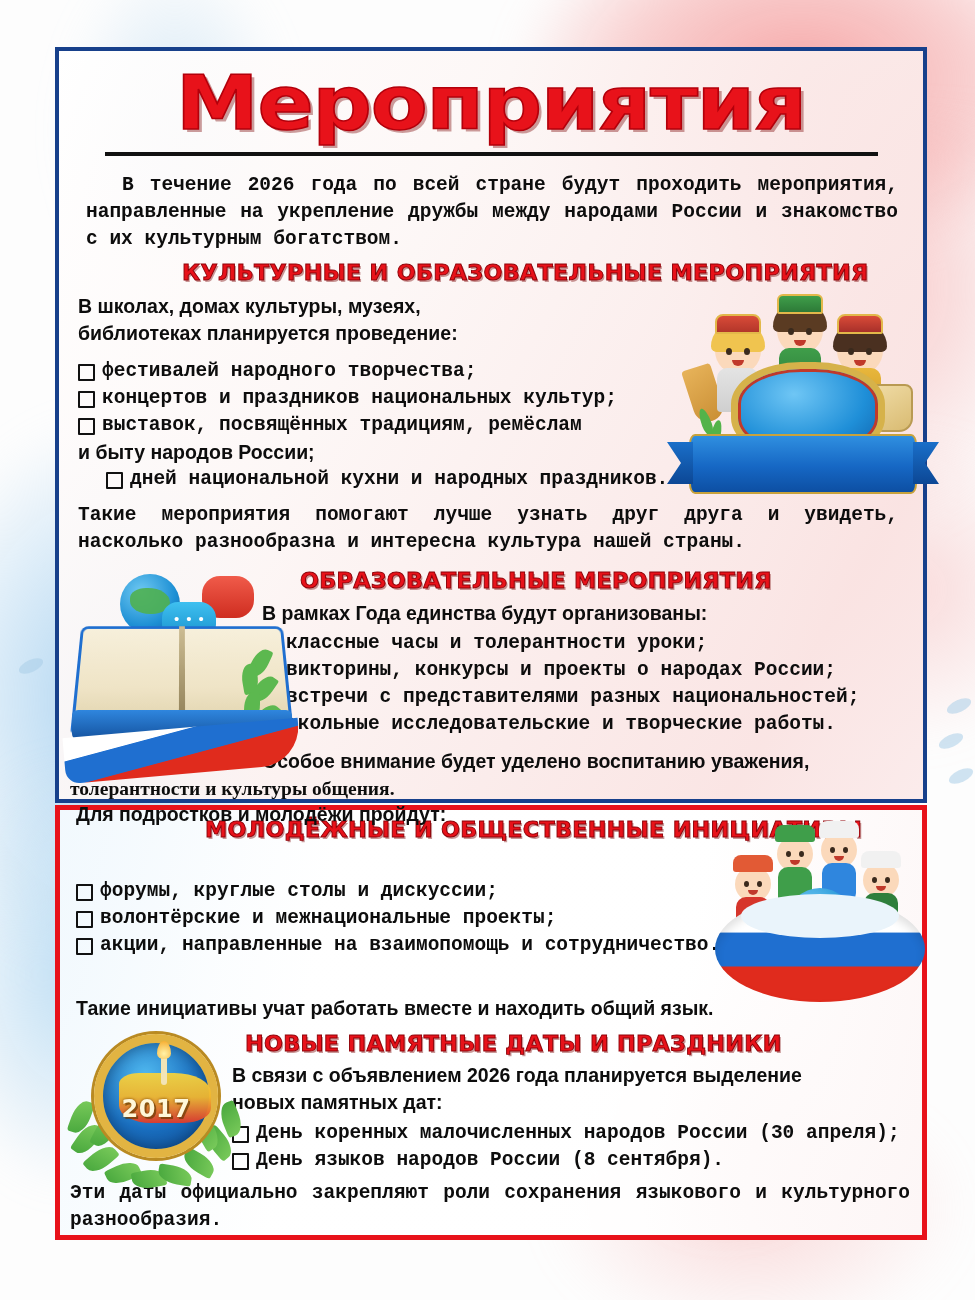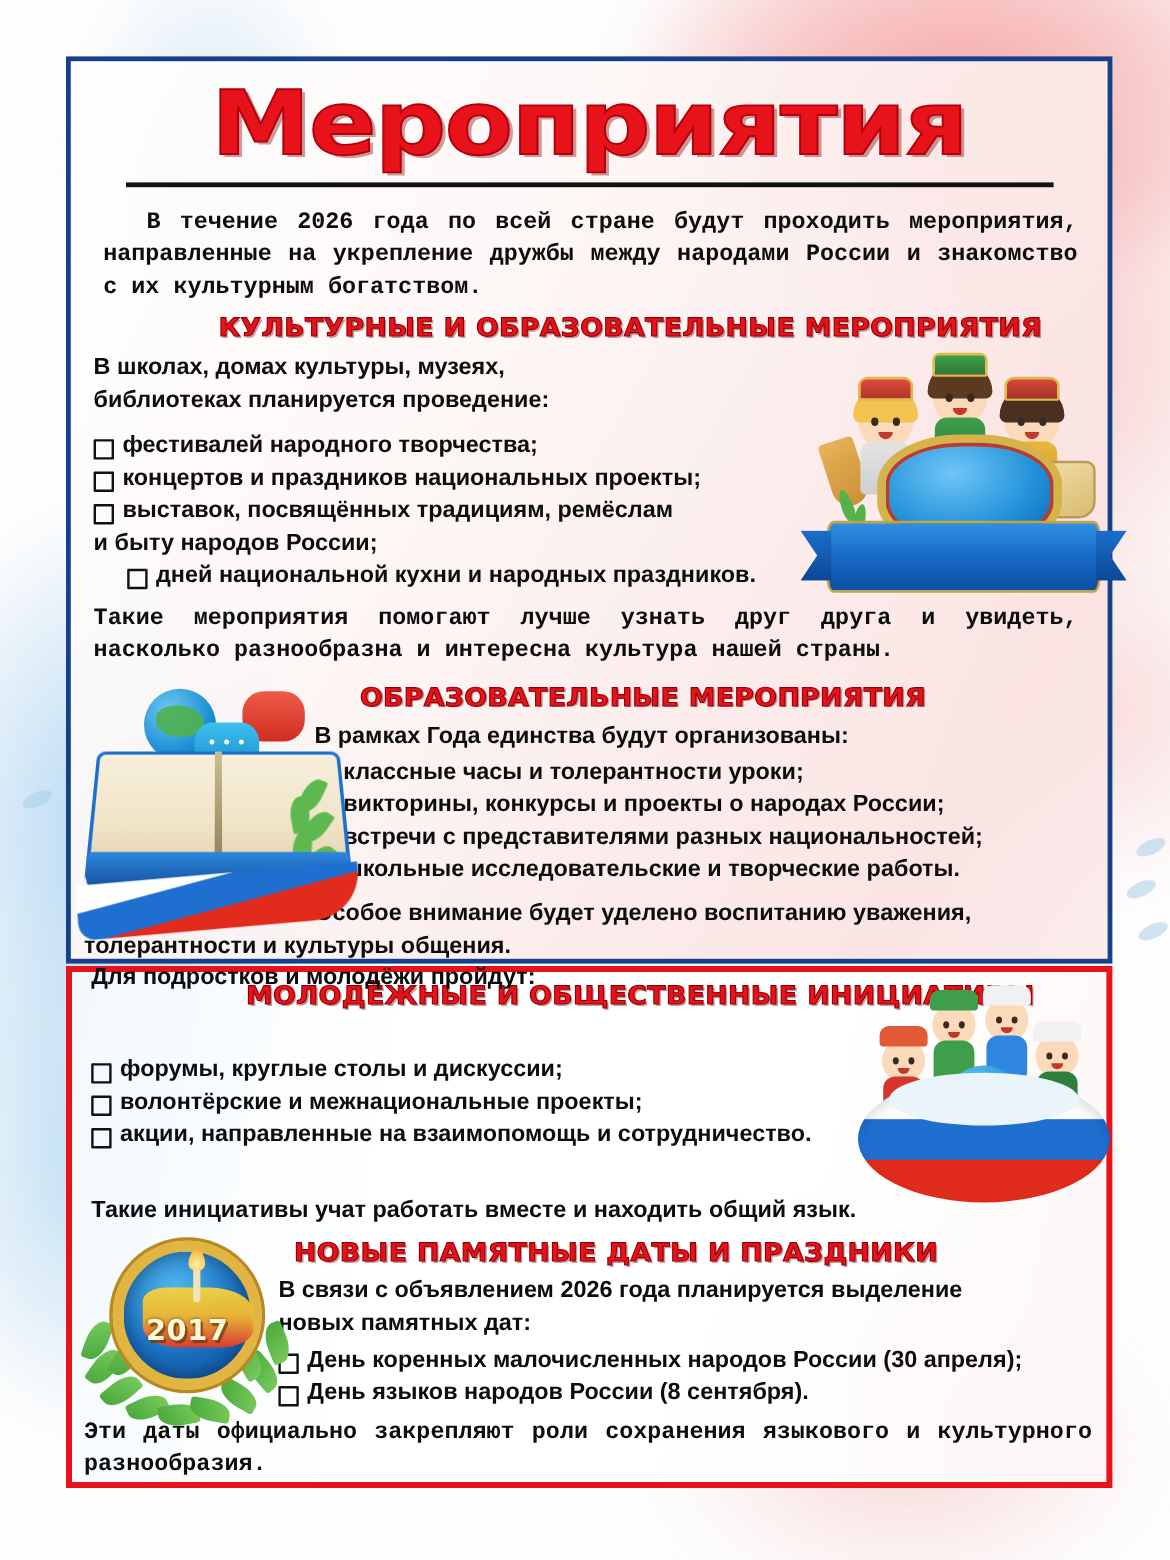--- a/index.html
+++ b/index.html
@@ -97,22 +97,22 @@
     -webkit-text-stroke:.9px #8d0007;
     text-shadow:1.5px 1.5px 0 rgba(120,0,0,.40);
     transform:scaleX(1.06);
     transform-origin:left center;
     white-space:nowrap;
   }
 
   
   .blist{position:absolute;}
   .bitem{
-    display:flex;align-items:center;gap:7px;
-    font-family:Liberation Sans, sans-serif;
+    display:flex;align-items:flex-start;gap:7px;
+    font-family:Liberation Mono, monospace;
     font-weight:bold;font-size:19.5px;line-height:27px;color:#0d0d0d;
     white-space:nowrap;
   }
   .bitem .box{
     flex:0 0 auto;display:inline-block;
     width:13px;height:13px;border:2.2px solid #111;border-radius:1px;
     margin-top:6px;background:transparent;
   }
   .bitem .btext{display:inline-block;}
   .plain-line{
@@ -279,21 +279,21 @@
   <div class="plain-line" style="position:absolute;left:78px;top:320px;">библиотеках планируется проведение:</div>
   <div class="plain-line" style="position:absolute;left:78px;top:293px;">В школах, домах культуры, музеях,</div>
 
   <div class="blist" style="left:78px;top:358px;">
     <div class="bitem">
       <span class="box"></span>
       <span class="btext">фестивалей народного творчества;</span>
     </div>
     <div class="bitem">
       <span class="box"></span>
-      <span class="btext">концертов и праздников национальных проекты;</span>
+      <span class="btext">концертов и праздников национальных культур;</span>
     </div>
     <div class="bitem">
       <span class="box"></span>
       <span class="btext">выставок, посвящённых традициям, ремёслам</span>
     </div>
   </div>
   <div class="plain-line" style="position:absolute;left:78px;top:439px;">и быту народов России;</div>
   <div class="blist" style="left:78px;top:466px;padding-left:28px;">
     <div class="bitem">
       <span class="box"></span>
@@ -320,21 +320,21 @@
       <span class="box"></span>
       <span class="btext">встречи с представителями разных национальностей;</span>
     </div>
     <div class="bitem">
       <span class="box"></span>
       <span class="btext">школьные исследовательские и творческие работы.</span>
     </div>
   </div>
 
   <div class="plain-line" style="position:absolute;left:262px;top:748px;">Особое внимание будет уделено воспитанию уважения,</div>
-  <div class="plain-line" style="position:absolute;left:70px;top:775px;">толерантности и культуры общения.</div>
+  <div class="plain-line" style="position:absolute;left:70px;top:775px;font-family:Liberation Serif, serif;">толерантности и культуры общения.</div>
 
   <div class="sec-head" style="left:205px;top:818px;">МОЛОДЁЖНЫЕ И ОБЩЕСТВЕННЫЕ ИНИЦИАТИВЫ</div>
 
   <div class="plain-line" style="position:absolute;left:76px;top:801px;">Для подростков и молодёжи пройдут:</div>
 
   <div class="blist" style="left:76px;top:878px;">
     <div class="bitem">
       <span class="box"></span>
       <span class="btext">форумы, круглые столы и дискуссии;</span>
     </div>

